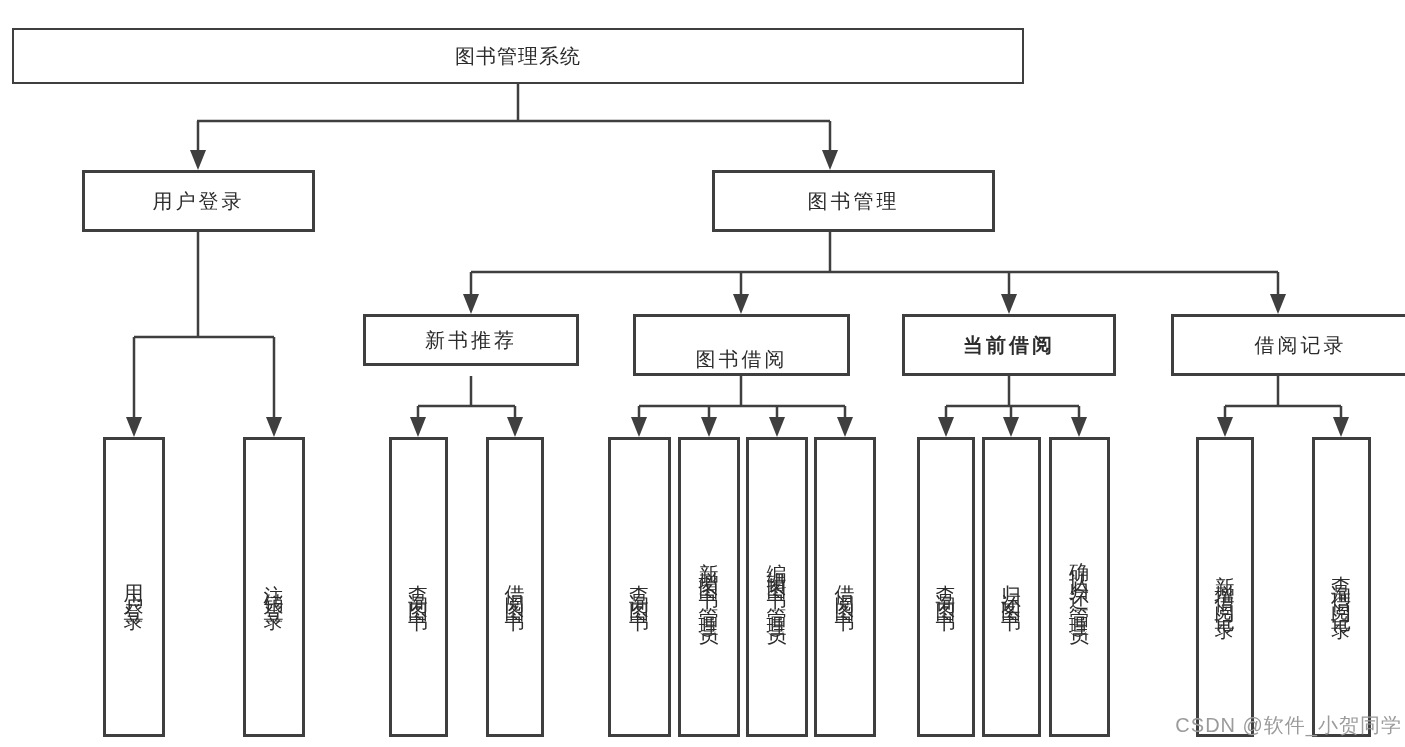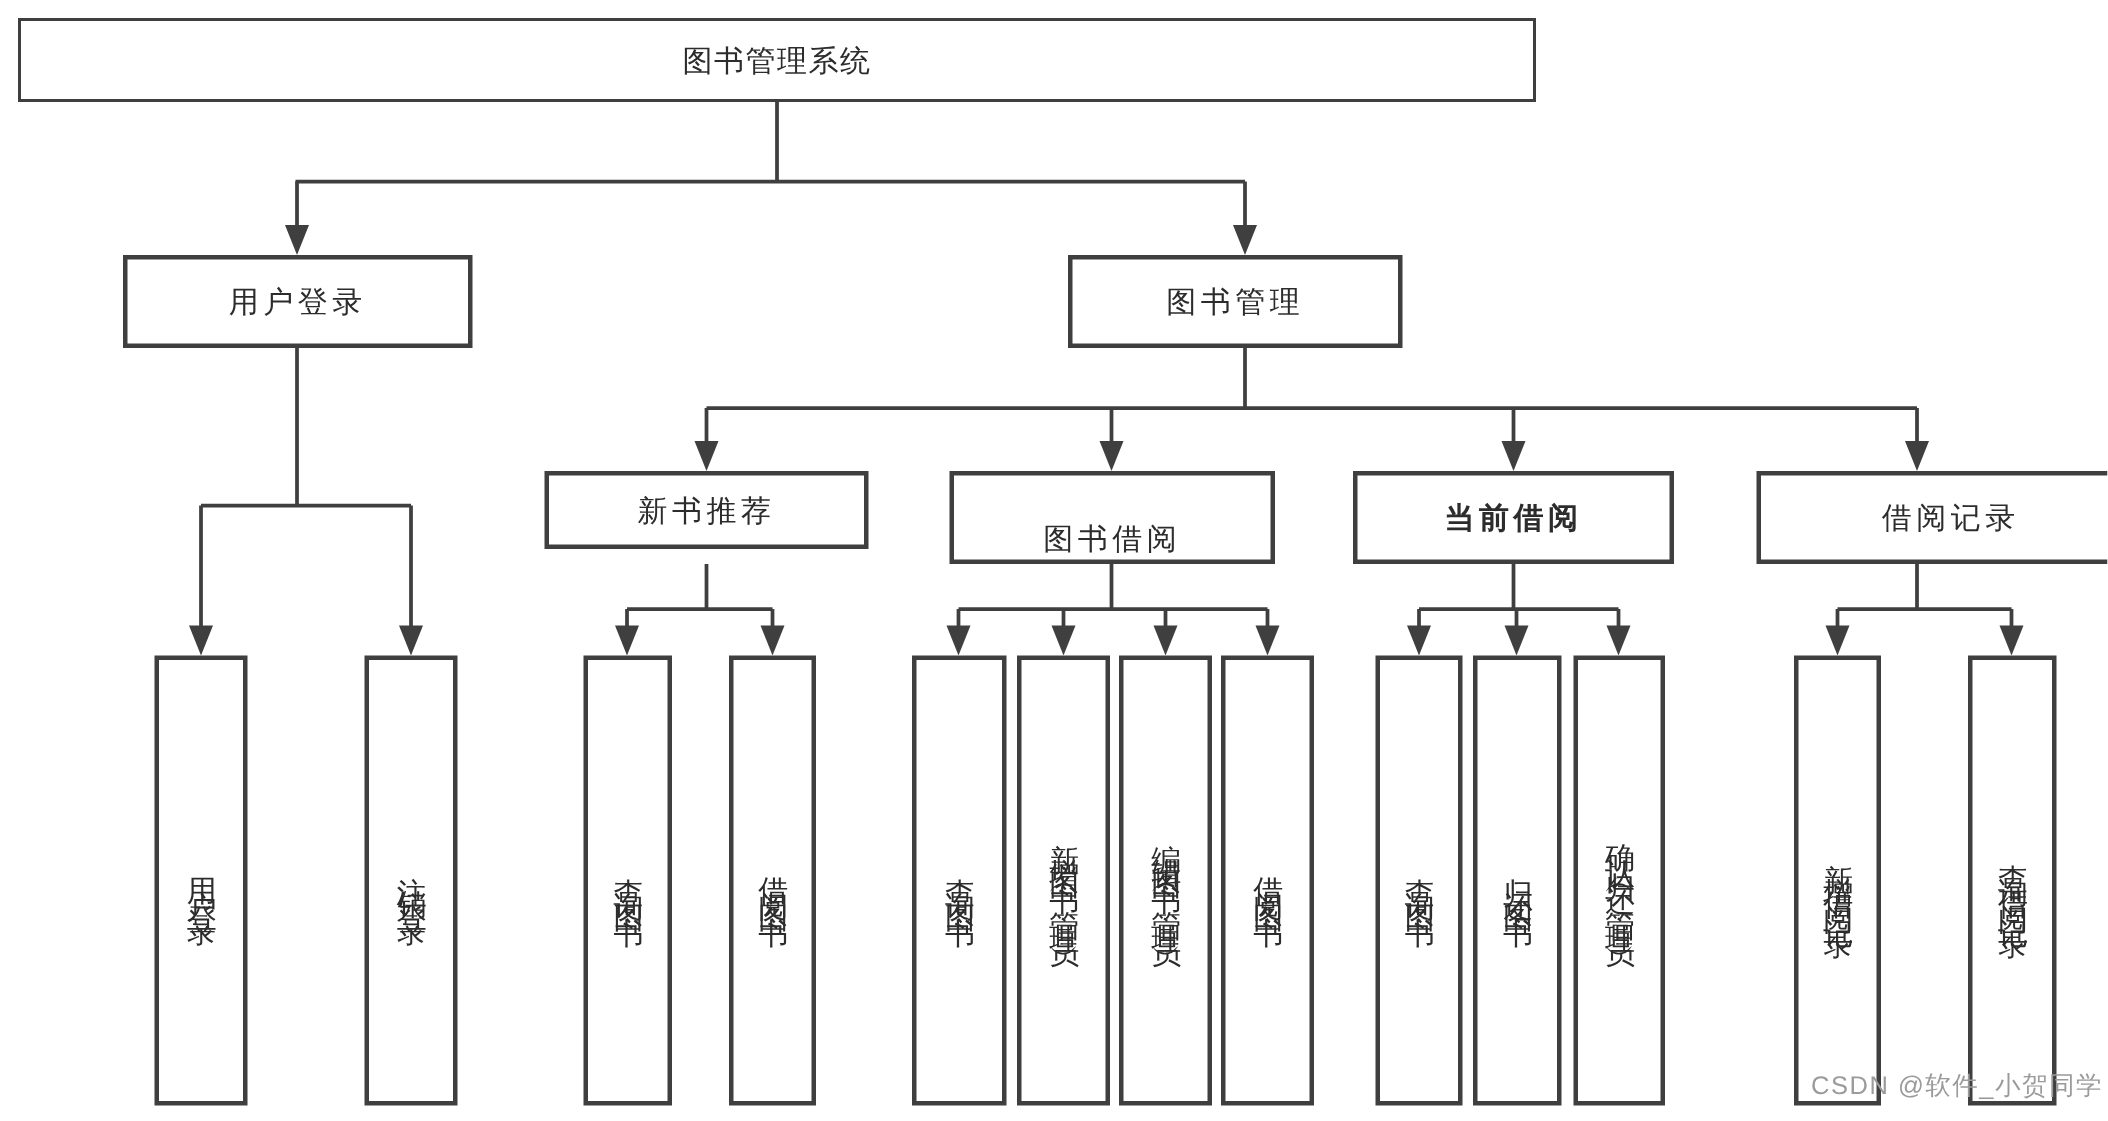--- a/index.html
+++ b/index.html
@@ -32,36 +32,37 @@
     color: #2c2c2c;
     z-index: 1;
   }
   .hbox span {
     font-size: 20px;
     letter-spacing: 3px;
     white-space: nowrap;
   }
   .rootbox {
     border-width: 2px;
+    margin-top: 16px;
   }
   .rootbox span {
     letter-spacing: 1px;
   }
   .vbox span {
     writing-mode: vertical-rl;
     text-orientation: mixed;
     font-size: 20px;
     line-height: 1.1;
     letter-spacing: 9px;
   }
   .watermark {
     position: absolute;
     right: 3px;
     top: 712px;
-    font-size: 17px;
+    font-size: 20px;
     letter-spacing: 1px;
     color: #9b9b9b;
     z-index: 2;
     white-space: nowrap;
   }
 </style>
 </head>
 <body>
 
 <div class="canvas">
@@ -132,21 +133,21 @@
     </g>
   </svg>
 
   <div class="box hbox rootbox" style="left:12px; top:12px; width:1012px; height:56px;">
     <span>图书管理系统</span>
   </div>
 
   <div class="box hbox" style="left:82px; top:170px; width:233px; height:62px;">
     <span>用户登录</span>
   </div>
-  <div class="box hbox" style="left:712px; top:170px; width:223px; height:62px;">
+  <div class="box hbox" style="left:712px; top:170px; width:283px; height:62px;">
     <span>图书管理</span>
   </div>
 
   <div class="box hbox" style="left:363px; top:314px; width:216px; height:52px;">
     <span>新书推荐</span>
   </div>
   <div class="box hbox" style="left:633px; top:314px; width:217px; height:62px;align-items:flex-end;">
     <span>图书借阅</span>
   </div>
   <div class="box hbox" style="left:902px; top:314px; width:214px; height:62px;font-weight:bold;">

